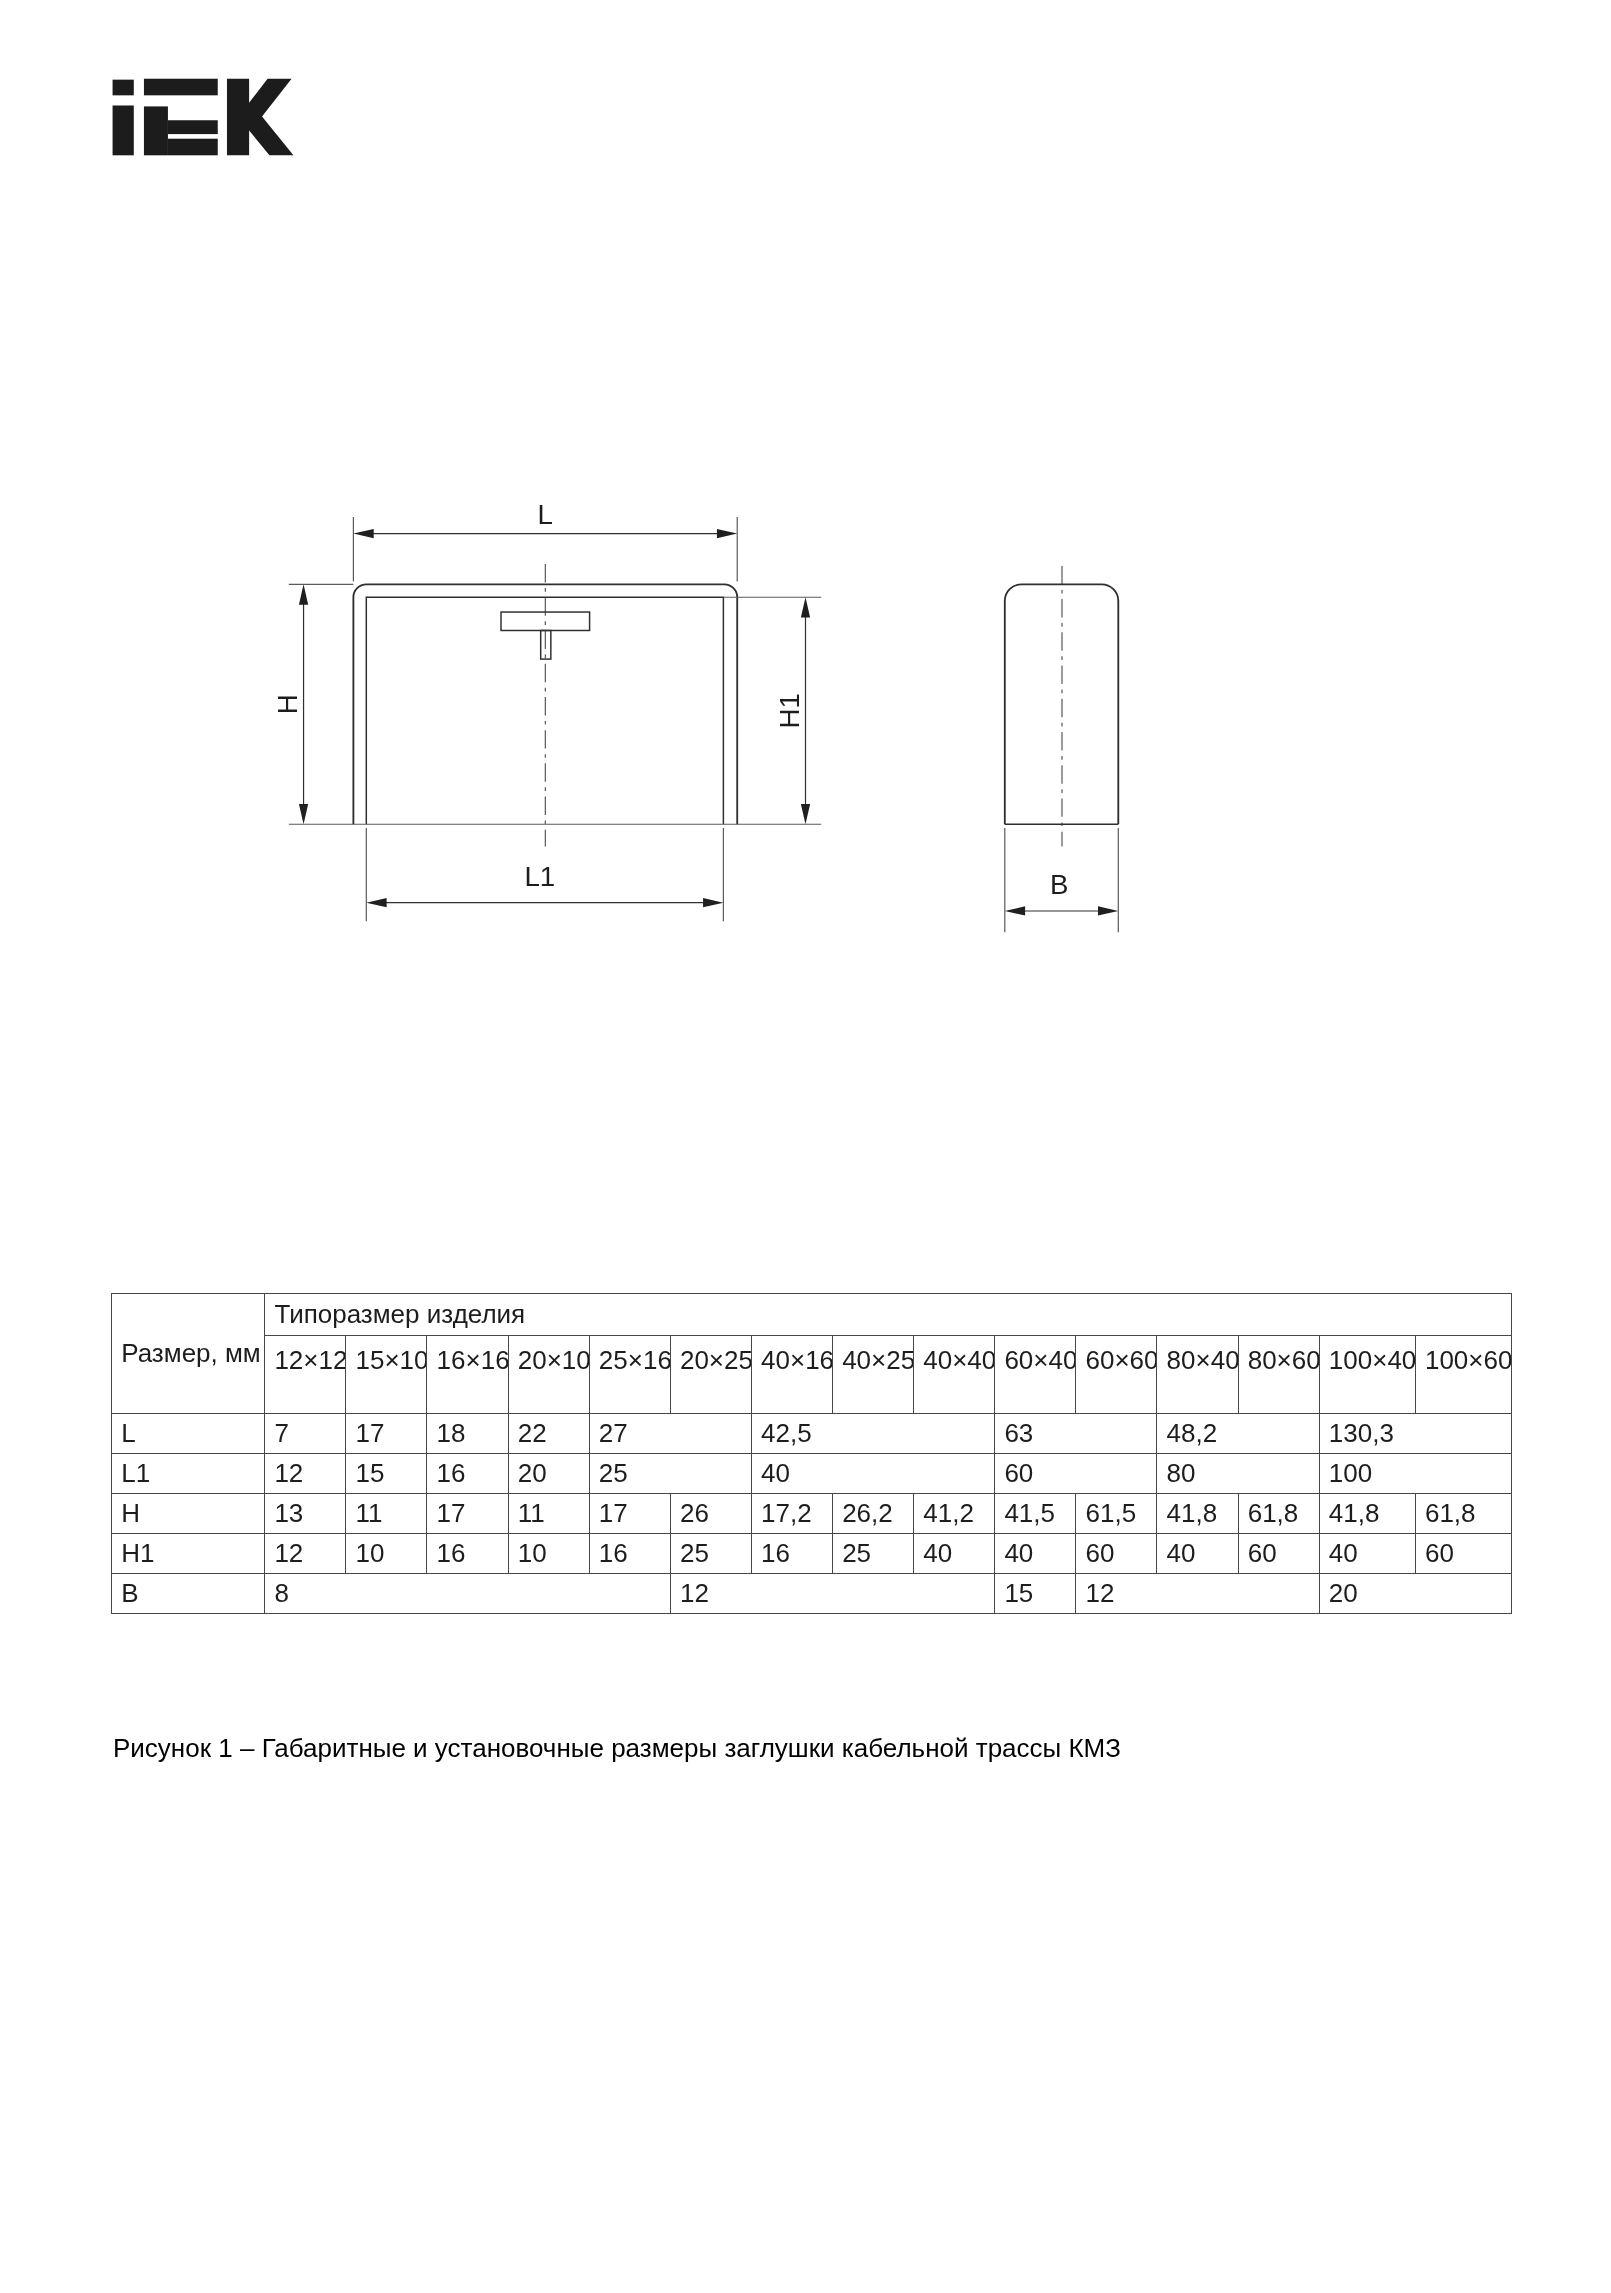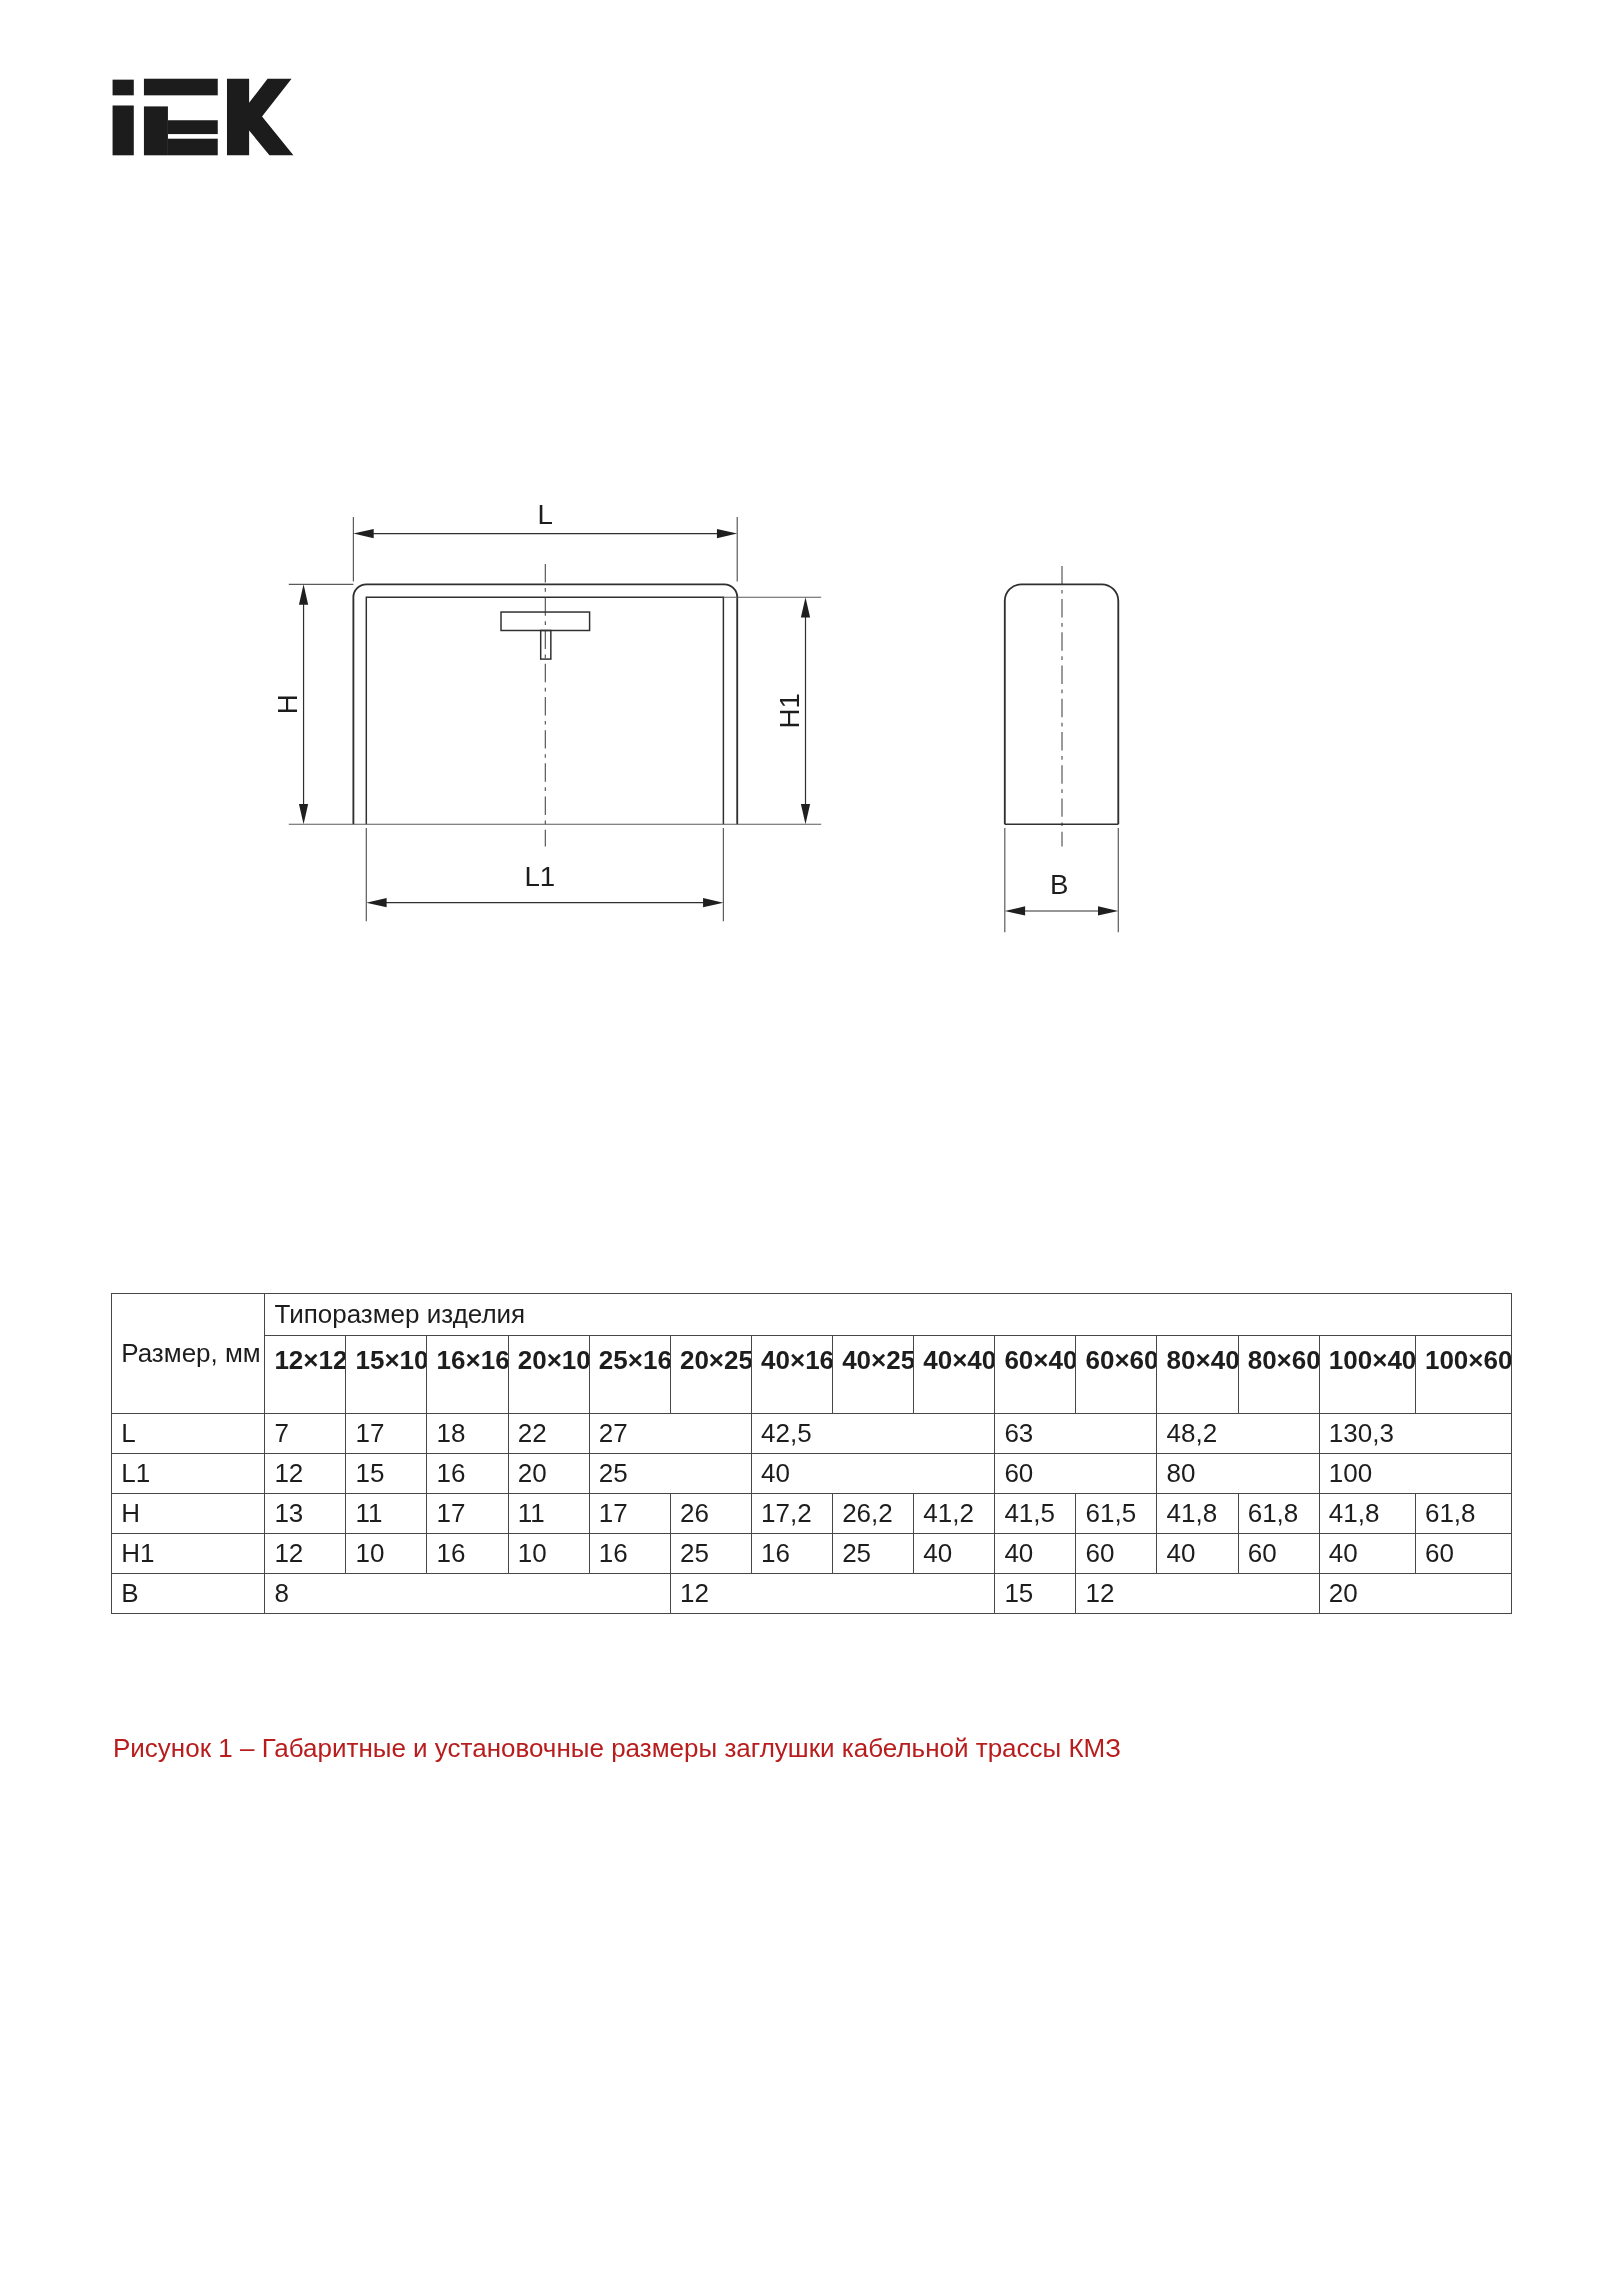--- a/index.html
+++ b/index.html
@@ -33,25 +33,25 @@
     border-top-width:1.8px;border-bottom-width:1.8px;
     font-weight:normal;text-align:left;
     padding:0 1.8px 0 9.2px;
     vertical-align:middle;
     overflow:hidden;white-space:nowrap;
   }
   tr.h1{height:42px;}
   tr.h2{height:78px;}
   tr.dr{height:40px;}
   th.size-col{vertical-align:top;padding-top:8.3px;}
-  tr.h2 th{vertical-align:top;padding-top:9.2px;font-weight:bold;}
+  tr.h2 th{vertical-align:top;padding-top:9.2px;}
   
   .caption{
     position:absolute;left:113px;top:1733px;
-    font-size:26px;color:#b91c1c;white-space:nowrap;
+    font-size:26px;color:#000000;white-space:nowrap;
   }
 </style>
 </head>
 <body>
 
 <div class="page">
 
   <svg class="drawing-svg" width="1611" height="1034" viewBox="0 0 1746 1120">
 
     <g>

